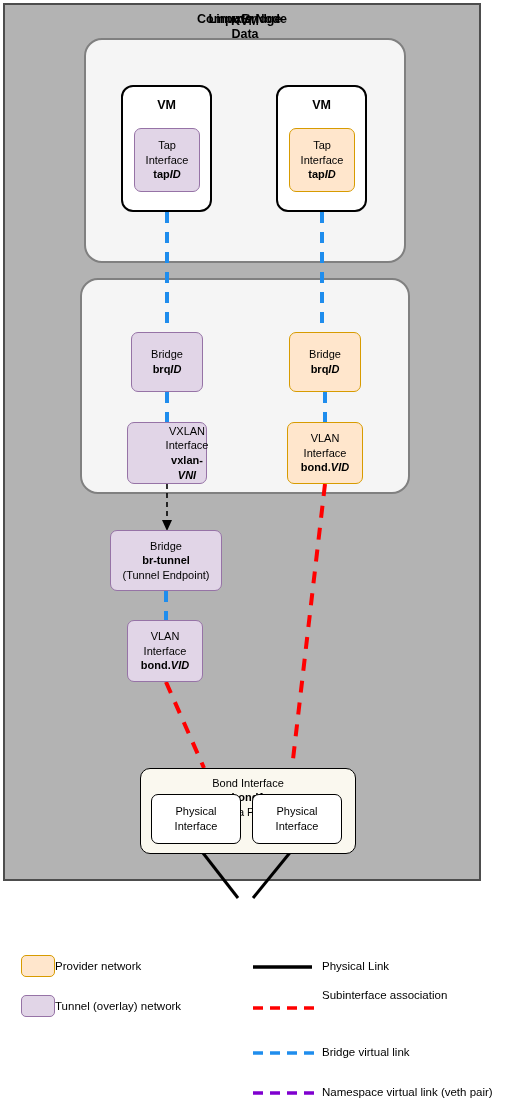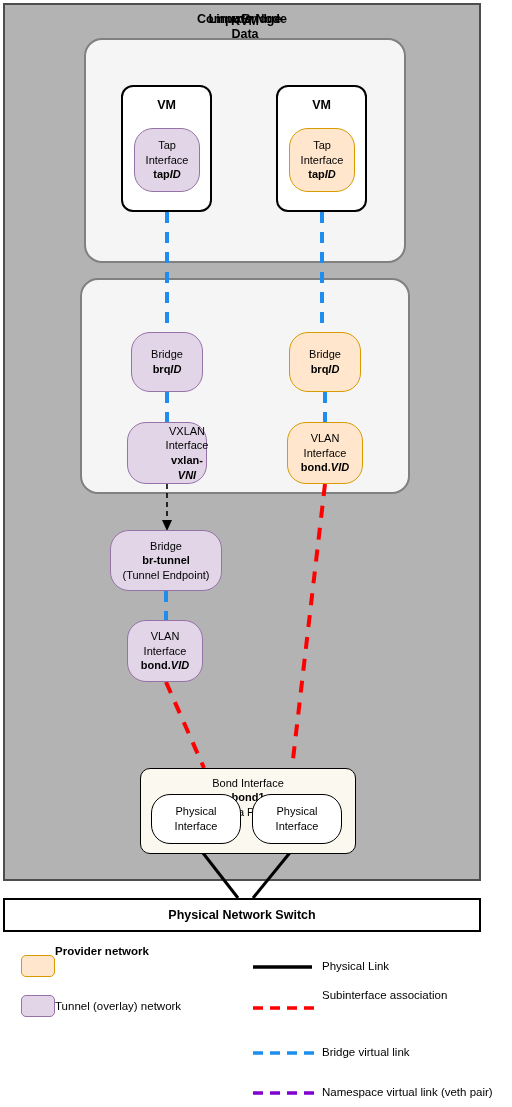--- a/index.html
+++ b/index.html
@@ -89,21 +89,21 @@
     font-size: 12.5px;
     font-weight: bold;
     color: #000;
   }
   #vm-left { left: 121px; top: 85px; width: 91px; height: 127px; }
   #vm-right { left: 276px; top: 85px; width: 91px; height: 127px; }
   
   .node {
     position: absolute;
     box-sizing: border-box;
-    border-radius: 19px;
+    border-radius: 7px;
     display: flex;
     flex-direction: column;
     align-items: center;
     justify-content: center;
     text-align: center;
     font-size: 11px;
     color: #000;
     line-height: 1.32;
     border-width: 1.6px;
     border-style: solid;
@@ -271,27 +271,24 @@
   </div>
   <div class="node white" id="phys-left">
     <span>Physical</span>
     <span>Interface</span>
   </div>
   <div class="node white" id="phys-right">
     <span>Physical</span>
     <span>Interface</span>
   </div>
 
-  <div id="switch-box">
-    <span id="switch-label">Physical Network Switch</span>
-  </div>
 
   <div id="legend">
     <div class="legend-swatch" style="left:21px; top:17px; background:#ffe6cc; border-color:#d79b00;"></div>
-    <div class="legend-text" style="left:55px; top:8px;font-weight:bold;">Provider network</div>
+    <div class="legend-text" style="left:55px; top:23px;">Provider network</div>
 
     <div class="legend-swatch" style="left:21px; top:57px; background:#e1d5e7; border-color:#9673a6;"></div>
     <div class="legend-text" style="left:55px; top:63px;">Tunnel (overlay) network</div>
 
     <svg class="layer" style="height:169px;" viewBox="0 0 512 169">
       <line x1="253" y1="29" x2="312" y2="29" stroke="#000000" stroke-width="3.4"></line>
       <line x1="253" y1="70" x2="314" y2="70" stroke="#ff0000" stroke-width="3.6" stroke-dasharray="10,7"></line>
       <line x1="253" y1="115" x2="314" y2="115" stroke="#1f8ded" stroke-width="3.6" stroke-dasharray="10,7"></line>
       <line x1="253" y1="155" x2="314" y2="155" stroke="#7f00cf" stroke-width="3.6" stroke-dasharray="10,7"></line>
     </svg>

